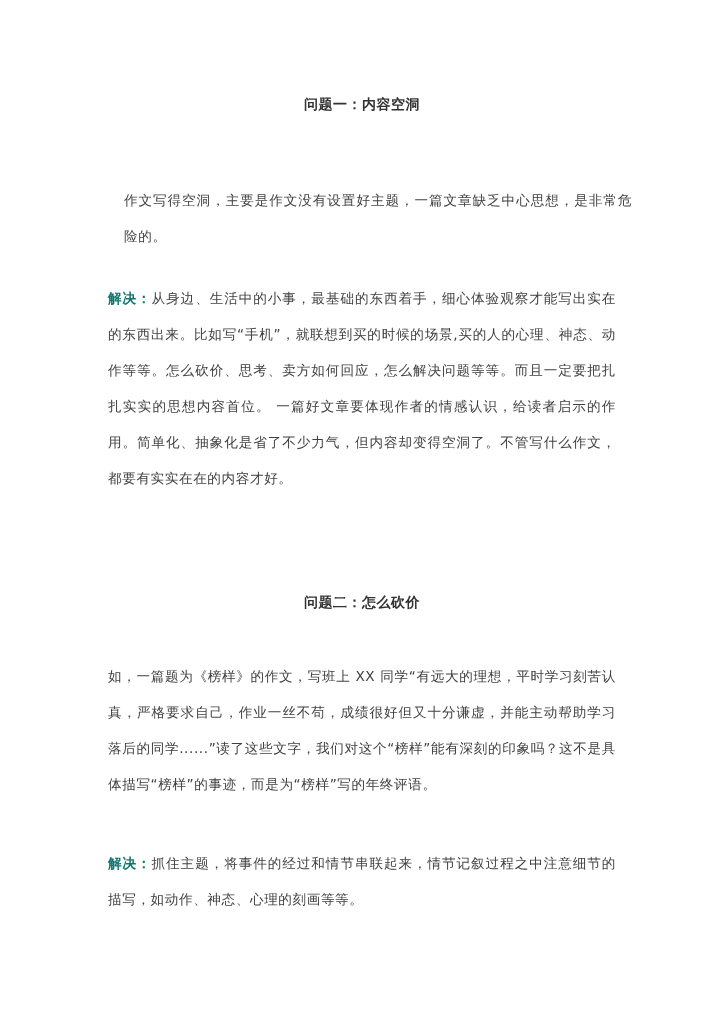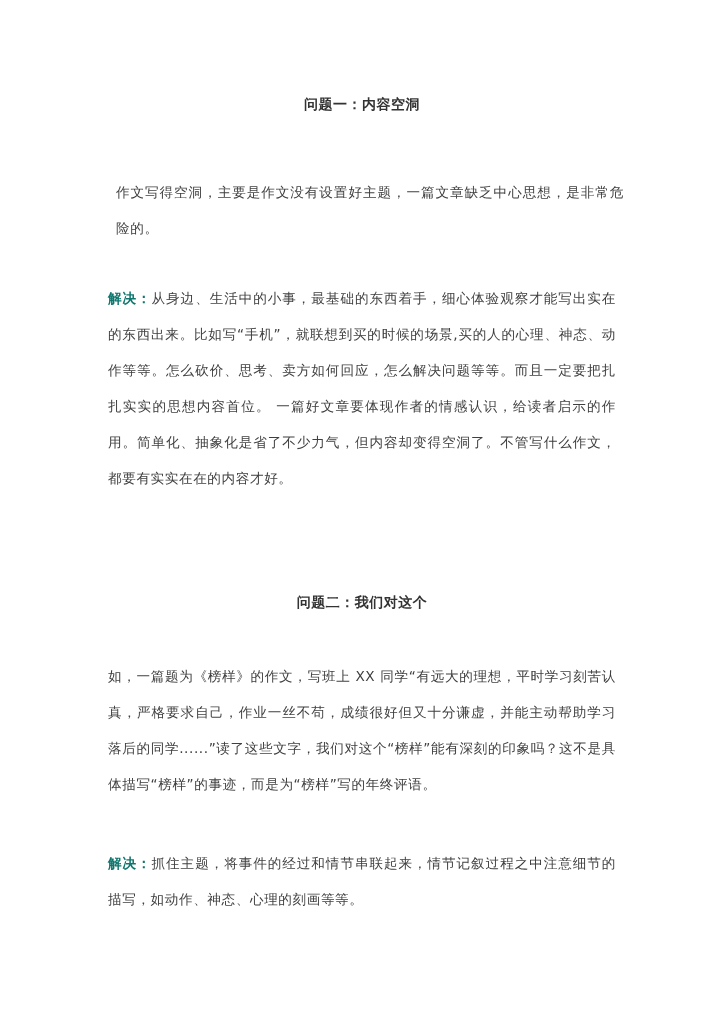--- a/index.html
+++ b/index.html
@@ -47,23 +47,23 @@
       font-weight: bold;
     }
   </style>
 </head>
 <body>
 
 <div class="page">
 
   <div class="heading" style="top:96px;">问题一：内容空洞</div>
 
-  <p class="para" style="top:166px; margin:8px;">作文写得空洞，主要是作文没有设置好主题，一篇文章缺乏中心思想，是非常危险的。</p>
+  <p class="para" style="top:166px; margin:16px;">作文写得空洞，主要是作文没有设置好主题，一篇文章缺乏中心思想，是非常危险的。</p>
 
   <p class="para" style="top:280px; margin:0;"><span class="label">解决：</span><span>从身边、生活中的小事，最基础的东西着手，细心体验观察才能写出实在的东西出来。比如写“手机”，就联想到买的时候的场景,买的人的心理、神态、动作等等。怎么砍价、思考、卖方如何回应，怎么解决问题等等。而且一定要把扎扎实实的思想内容首位。 一篇好文章要体现作者的情感认识，给读者启示的作用。简单化、抽象化是省了不少力气，但内容却变得空洞了。不管写什么作文，都要有实实在在的内容才好。</span></p>
 
-  <div class="heading" style="top:594px;">问题二：我们对这个</div>
+  <div class="heading" style="top:594px;">问题二：怎么砍价</div>
 
   <p class="para" style="top:845px; margin:0;"><span class="label">解决：</span><span>抓住主题，将事件的经过和情节串联起来，情节记叙过程之中注意细节的描写，如动作、神态、心理的刻画等等。</span></p>
 
   <p class="para" style="top:658px; margin:0;">如，一篇题为《榜样》的作文，写班上 XX 同学“有远大的理想，平时学习刻苦认真，严格要求自己，作业一丝不苟，成绩很好但又十分谦虚，并能主动帮助学习落后的同学......”读了这些文字，我们对这个“榜样”能有深刻的印象吗？这不是具体描写“榜样”的事迹，而是为“榜样”写的年终评语。</p>
 
 </div>
 
 </body></html>

